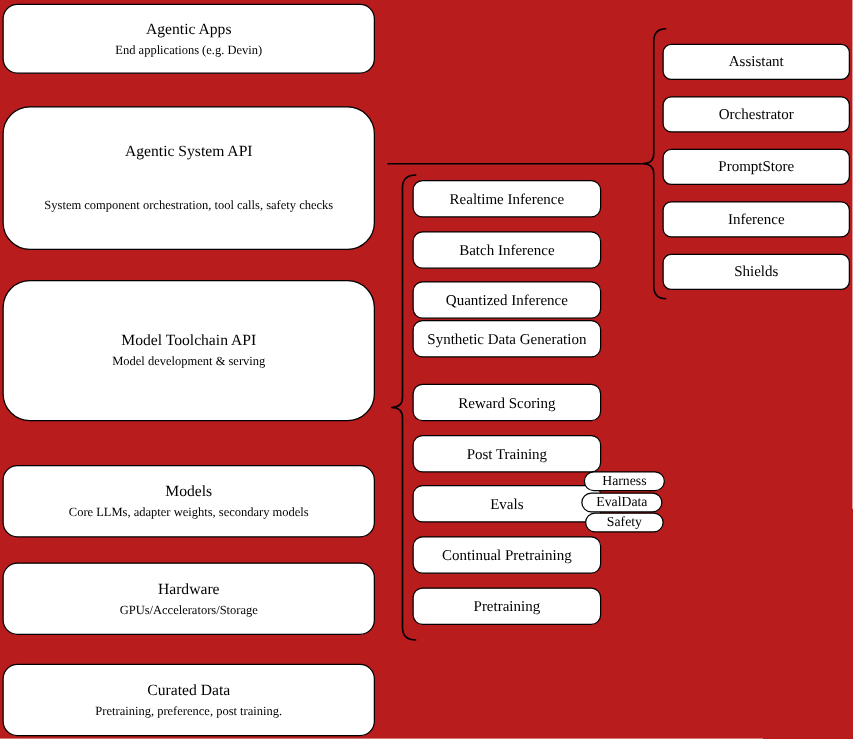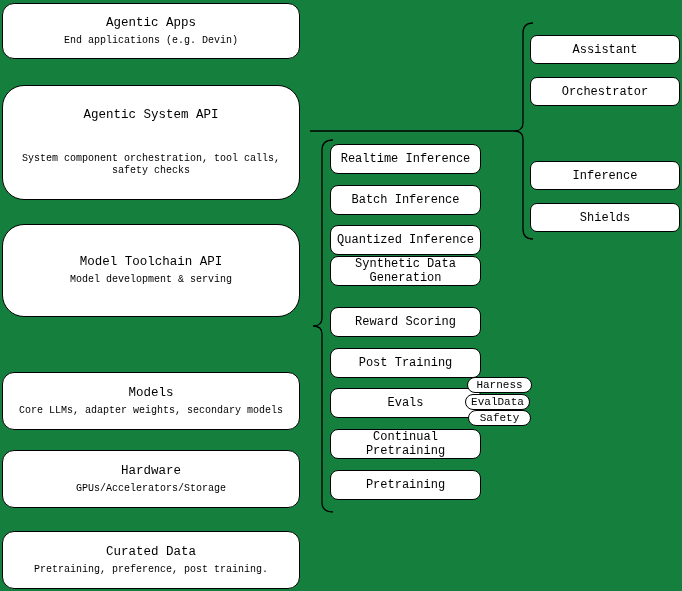--- a/index.html
+++ b/index.html
@@ -1,21 +1,21 @@
 <!DOCTYPE html>
 <html><head>
 <meta charset="utf-8">
 <style>
   html, body { margin: 0; padding: 0; background: #ffffff; }
   #canvas {
     position: relative;
     width: 682px;
     height: 591px;
-    background: #15803d;
-    font-family: Liberation Mono, monospace;
+    background: #b91c1c;
+    font-family: Liberation Serif, serif;
     color: #000000;
     overflow: hidden;
   }
   #connectors {
     position: absolute;
     left: 0; top: 0;
     width: 682px; height: 591px;
     pointer-events: none;
   }
   .lbox {
@@ -29,21 +29,21 @@
     display: flex;
     flex-direction: column;
     align-items: center;
     justify-content: center;
     text-align: center;
   }
   .lbox .t { font-size: 12.5px; line-height: 15px; }
   .lbox .s { font-size: 10px;  line-height: 12px; margin-top: 4px; padding: 0 6px; }
   #lb0 { top: 3px;   height: 56px; }
   #lb1 { top: 85px;  height: 115px; border-radius: 22px; gap: 26px; }
-  #lb2 { top: 224px; height: 93px; border-radius: 22px; }
+  #lb2 { top: 224px; height: 113px; border-radius: 22px; }
   #lb3 { top: 372px; height: 58px; }
   #lb4 { top: 450px; height: 58px; }
   #lb5 { top: 531px; height: 58px; }
 
   .mbox {
     position: absolute;
     left: 330px;
     width: 151px;
     height: 30px;
     box-sizing: border-box;
@@ -180,20 +180,23 @@
   <div class="pill" id="pl2">
     <span>Safety</span>
   </div>
 
   <div class="rbox" id="rb0">
     <span>Assistant</span>
   </div>
   <div class="rbox" id="rb1">
     <span>Orchestrator</span>
   </div>
+  <div class="rbox" id="rb2">
+    <span>PromptStore</span>
+  </div>
   <div class="rbox" id="rb3">
     <span>Inference</span>
   </div>
   <div class="rbox" id="rb4">
     <span>Shields</span>
   </div>
 
 </div>
 
 </body></html>

